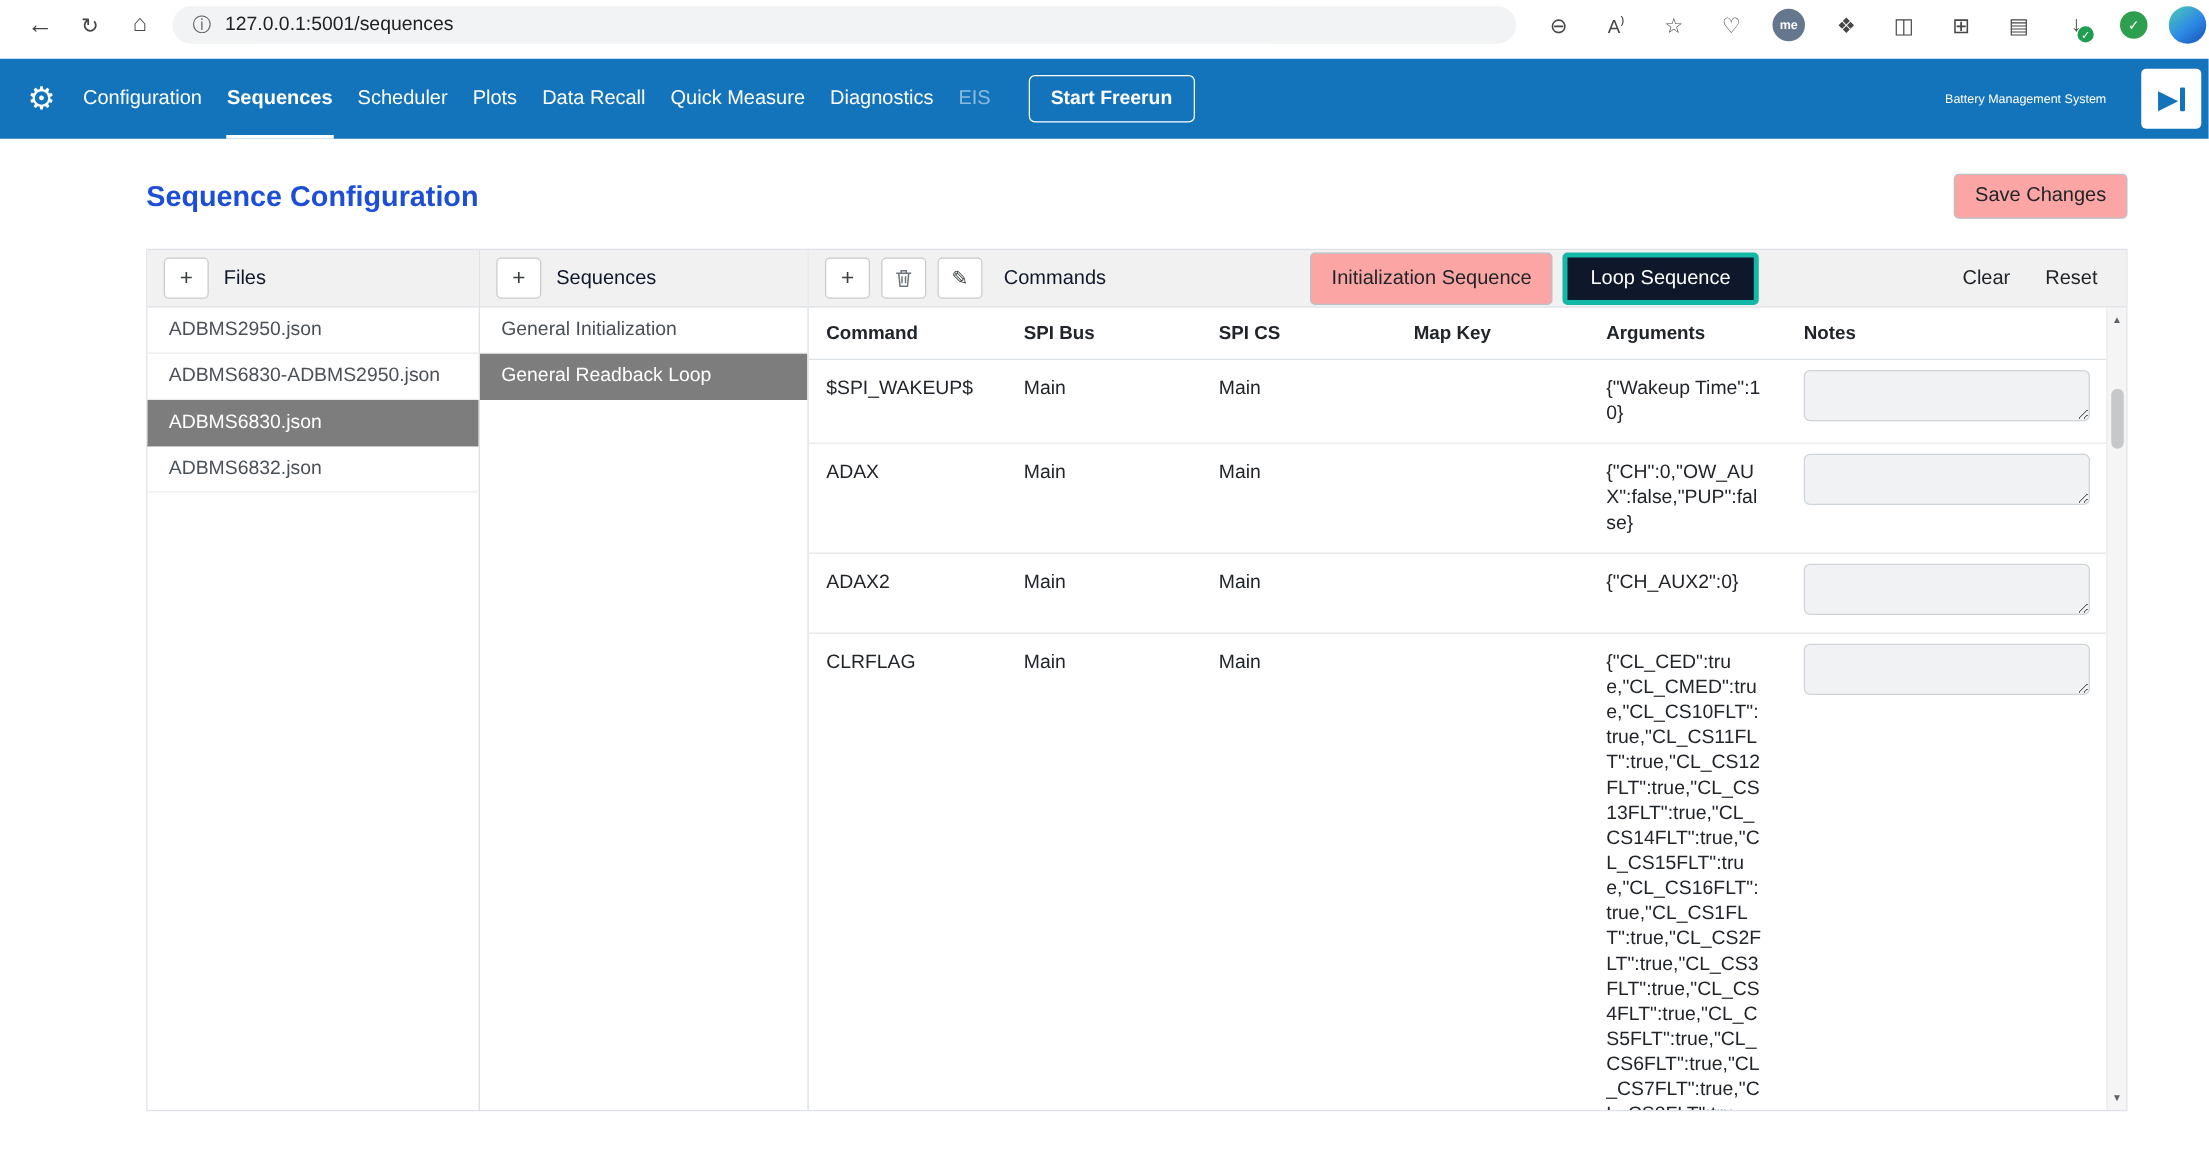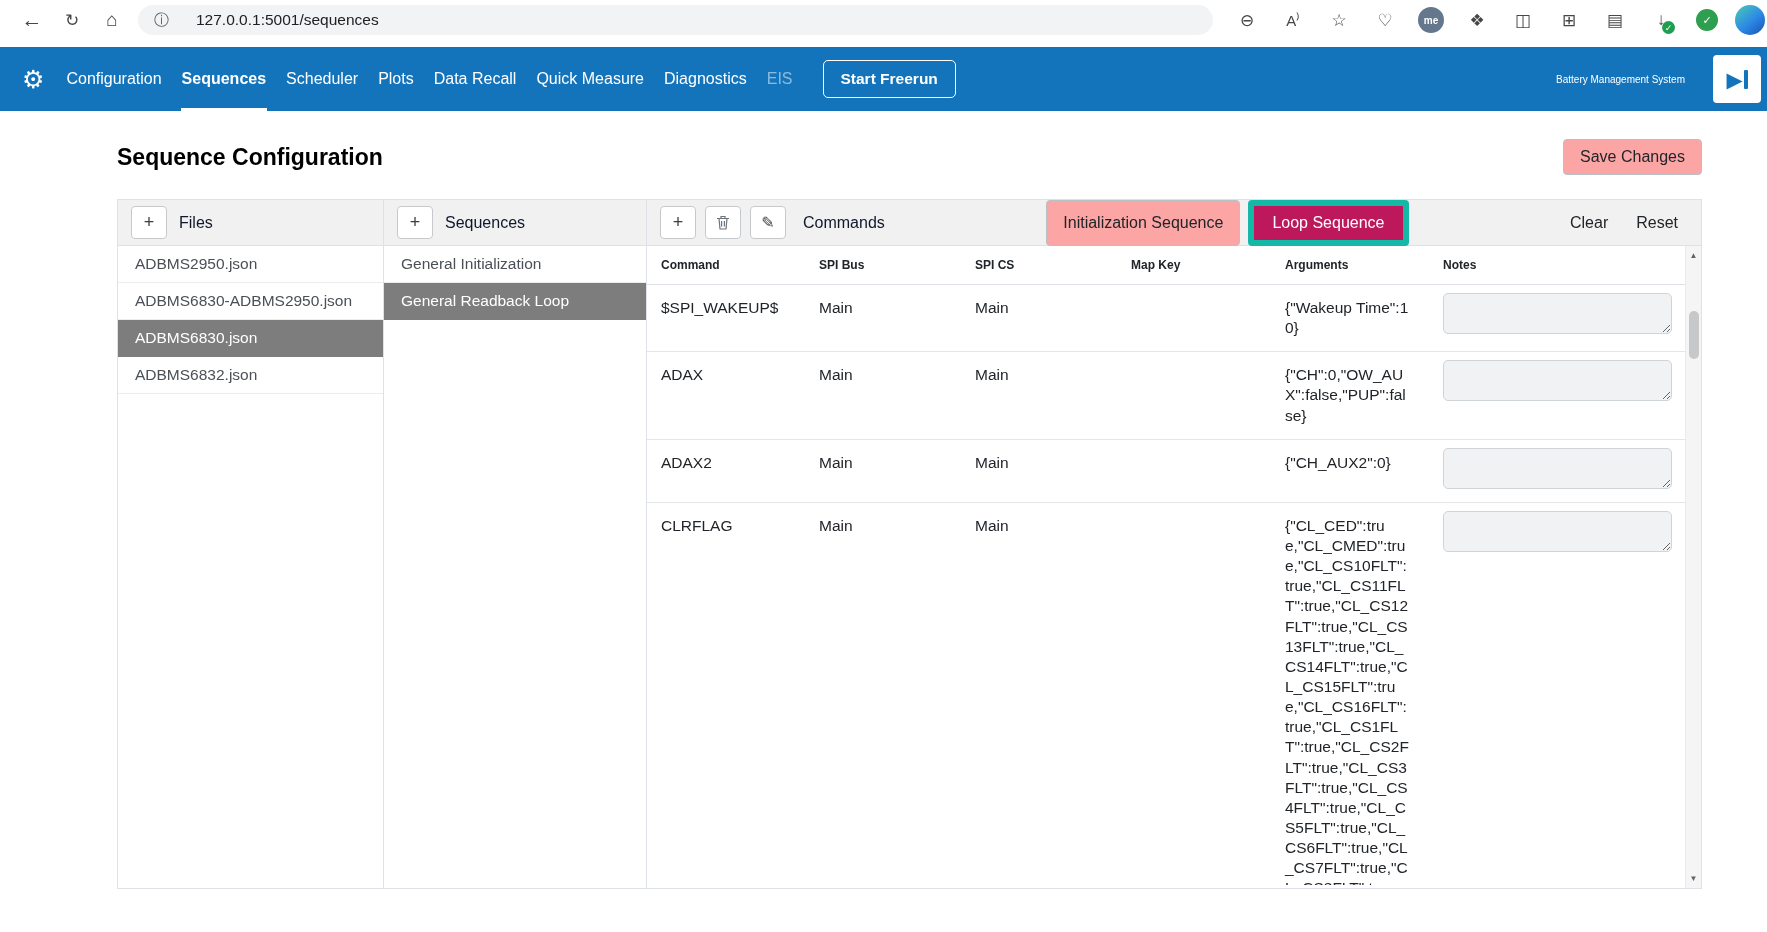--- a/index.html
+++ b/index.html
@@ -7,21 +7,21 @@
     font-family:"Liberation Sans", sans-serif; color:#212529; }
 
   
   .browser-bar { height:40px; display:flex; align-items:center; padding:0 10px 0 12px; background:#fff; }
   .b-icon { width:40px; height:34px; display:flex; align-items:center; justify-content:center;
     color:#474747; font-size:17px; border-radius:6px; flex:0 0 auto; cursor:pointer; }
   .b-icon.back { font-size:21px; }
   .url-pill { flex:1 1 auto; height:30px; margin:0 14px 0 6px; background:#f1f3f4; border-radius:15px;
     display:flex; align-items:center; padding:0 16px; gap:11px; }
   .info-i { color:#5f6368; font-size:15px; }
-  .url-text { font-size:15.5px; color:#202124;margin-left:16px; }
+  .url-text { font-size:15.5px; color:#202124; }
   .right-icons { display:flex; align-items:center; gap:6px; }
   .avatar { width:26px; height:26px; border-radius:50%; background:#64778c; color:#fff;
     font-size:10px; font-weight:700; display:flex; align-items:center; justify-content:center; }
   .dl-wrap { position:relative; }
   .dl-check { position:absolute; right:6px; bottom:3px; width:13px; height:13px; border-radius:50%;
     background:#1e9e50; color:#fff; font-size:9px; display:flex; align-items:center; justify-content:center; }
   .sec-badge { width:22px; height:22px; border-radius:50%; background:#2e9e4f; color:#fff;
     font-size:11px; display:flex; align-items:center; justify-content:center; }
   .edge-logo { width:30px; height:30px; border-radius:50%; margin:0 -8px 0 2px; flex:0 0 auto;
     background:linear-gradient(140deg,#49c6b9 5%,#2d89e5 55%,#1a56b8 95%); }
@@ -41,24 +41,24 @@
     font-family:"Liberation Sans", sans-serif; }
   .brand { margin-left:auto; color:#fff; font-size:10px; white-space:nowrap; }
   .play-tile { width:48px; height:48px; background:#fff; border-radius:4px; margin-left:28px;
     display:flex; align-items:center; justify-content:center; gap:1px; cursor:pointer; flex:0 0 auto; }
   .play-tri { color:#1474bb; font-size:21px; line-height:1; }
   .play-bar { width:4px; height:19px; background:#1474bb; border-radius:1px; }
 
   
   .content { padding:0 65px 0 117px; }
   .page-head { display:flex; align-items:center; justify-content:space-between; margin:28px 0 24px 0; }
-  .page-title { font-size:23px; font-weight:700; color:#000000; }
+  .page-title { font-size:23px; font-weight:700; color:#1d4ed8; }
   .btn-light { background:#fca5a5; border:1px solid #b9c0c5; border-radius:4px; padding:8px 16px;
     font-size:16px; color:#212529; cursor:pointer; font-family:"Liberation Sans", sans-serif; white-space:nowrap; }
-  .btn-primary { background:#be185d; border:6px solid #14b8a6; border-radius:4px; padding:8px 18px;
+  .btn-primary { background:#0f172a; border:4px solid #14b8a6; border-radius:4px; padding:8px 18px;
     font-size:16px; color:#fff; cursor:pointer; font-family:"Liberation Sans", sans-serif; white-space:nowrap; }
 
   
   .panels { display:flex; height:690px; align-items:stretch; }
   .panel { border:1px solid #dee2e6; background:#fff; }
   .panel + .panel { margin-left:-1px; }
   .files-panel { width:267px; flex:0 0 267px; }
   .sequences-panel { width:264px; flex:0 0 264px; }
   .commands-panel { flex:1 1 auto; display:flex; flex-direction:column; }
   .panel-header { height:46px; background:#f1f1f1; border-bottom:1px solid #dee2e6;
@@ -74,21 +74,21 @@
   .toolbar { gap:9px; }
   .toolbar .panel-title { margin-left:8px; }
   .seq-btns { margin-left:auto; display:flex; gap:8px; }
   .clear-reset { margin-left:auto; display:flex; gap:28px; padding-right:10px; }
   .text-btn { font-size:16px; color:#212529; cursor:pointer; }
 
   
   .table-area { position:relative; flex:1 1 auto; overflow:hidden; }
   .trow { display:grid; grid-template-columns:158px 156px 156px 154px 158px 1fr; }
   .thead-row { border-bottom:1px solid #dee2e6; margin-right:16px; }
-  .th { padding:12px 10px 12px 14px; font-size:12px; font-weight:700; color:#212529; }
+  .th { padding:12px 10px 12px 14px; font-size:15px; font-weight:700; color:#212529; }
   .tbody { margin-right:16px; overflow:hidden; height:600px; }
   .trow.data-row { border-bottom:1px solid #e4e7e9; }
   .td { padding:13px 10px 13px 14px; font-size:15.5px; color:#212529; line-height:1.3; }
   .td.args { word-break:break-all; padding-right:18px; }
   .td.notes-cell { padding:8px 10px 8px 14px; }
   .notes-input { width:229px; height:41px; background:#f0f2f4; border:1px solid #cfd4d9;
     border-radius:5px; resize:both; font-family:"Liberation Sans", sans-serif; font-size:14px; }
   .vscroll { position:absolute; top:0; right:0; bottom:0; width:16px; background:#f5f5f5;
     border-left:1px solid #ebebeb; display:flex; flex-direction:column; align-items:center; }
   .scroll-arr { font-size:8px; color:#5f6368; padding:5px 0; cursor:pointer; }

